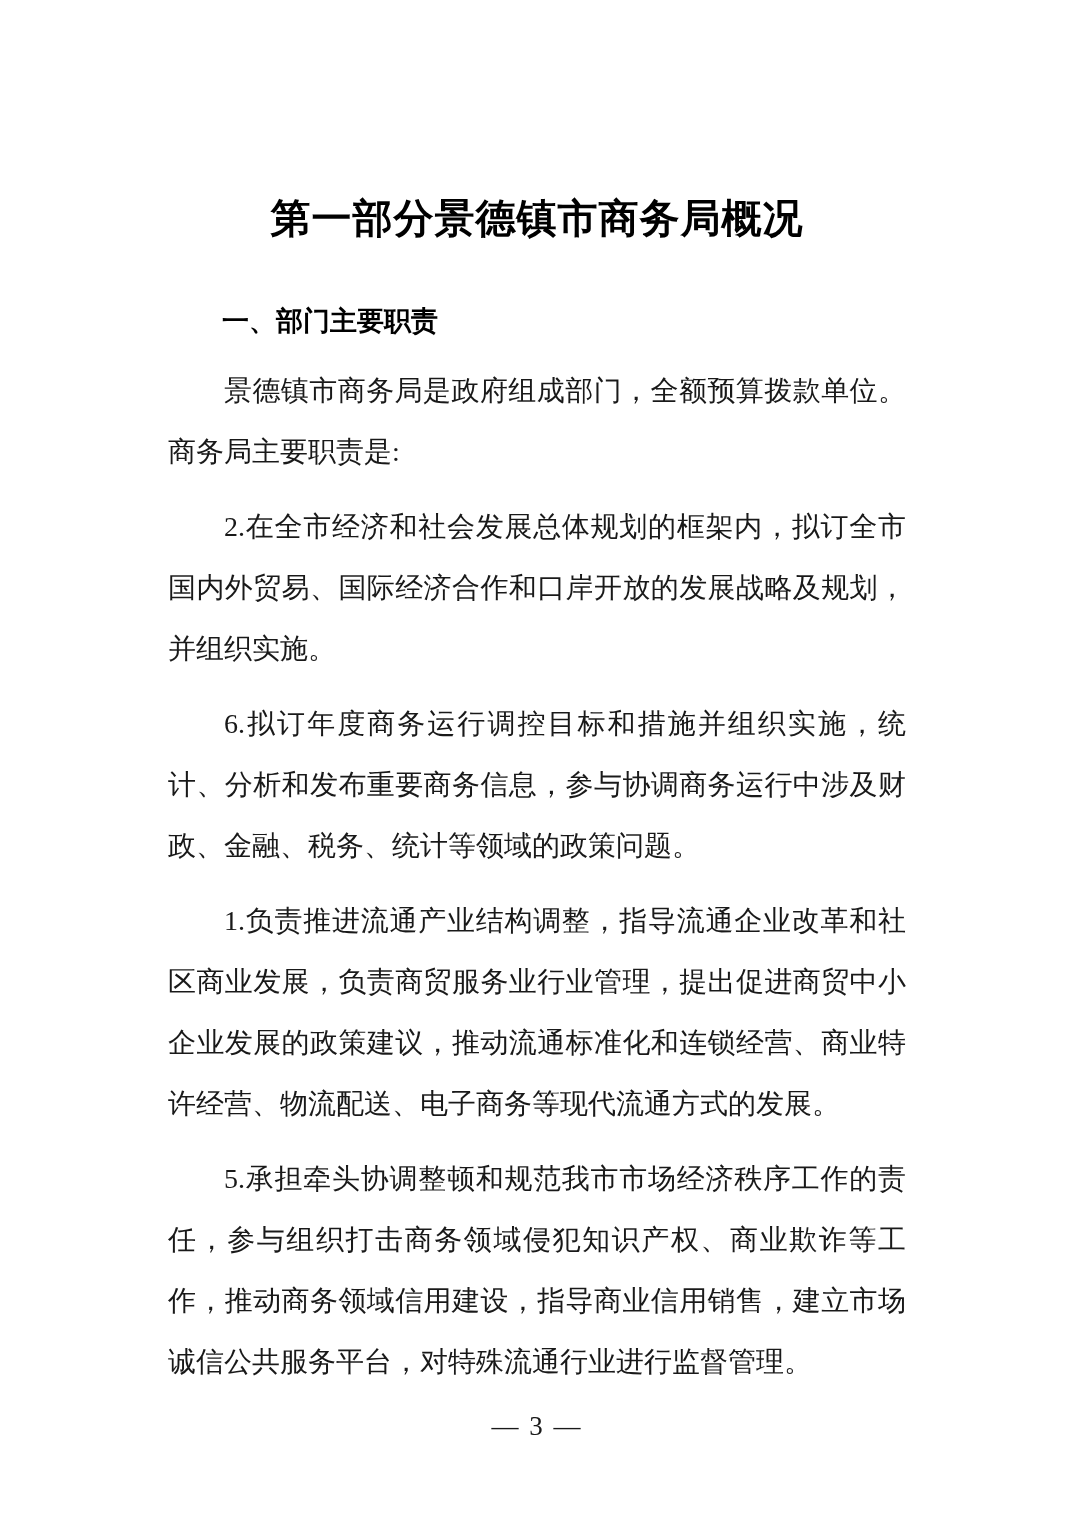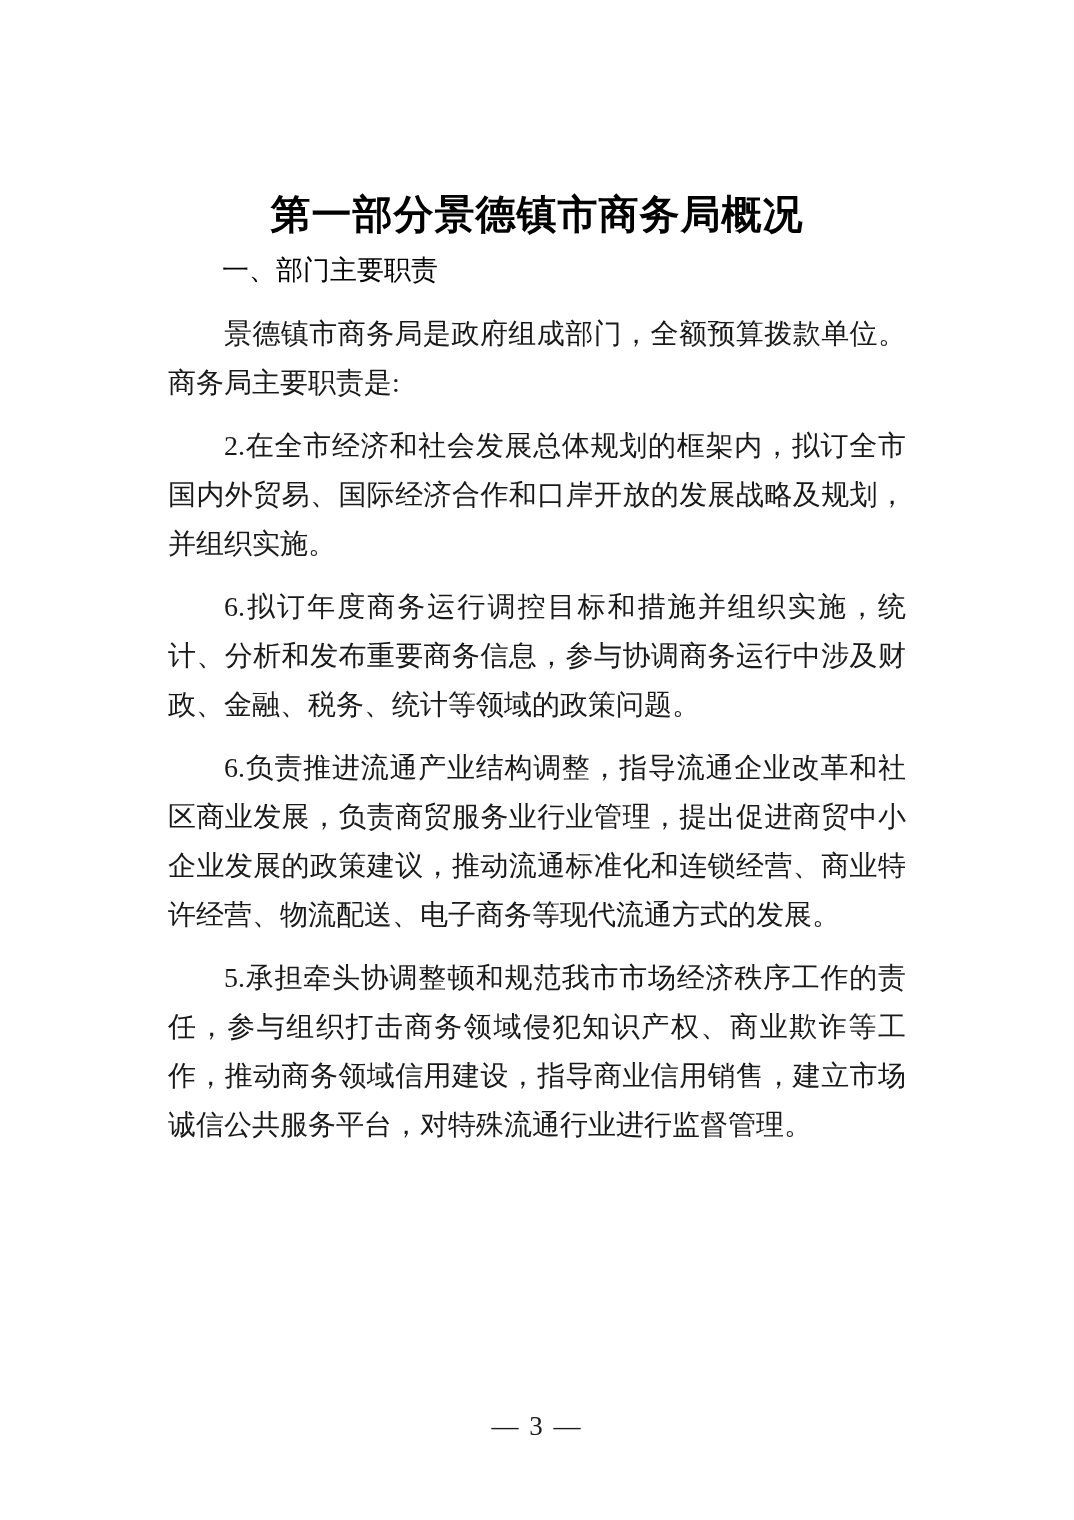--- a/index.html
+++ b/index.html
@@ -15,46 +15,47 @@
     overflow: hidden;
     box-sizing: border-box;
   }
   .content {
     position: absolute;
     left: 168px;
     right: 168px;
     top: 0;
   }
   .doc-title {
-    margin: 190px 0 7px 0;
+    margin: 190px 0 0 0;
     text-align: center;
-    font-family: Liberation Mono, monospace;
+    font-family: Liberation Sans, sans-serif;
     font-weight: bold;
     font-size: 40px;
     line-height: 56px;
     letter-spacing: 1px;
     color: #000000;
     white-space: nowrap;
   }
   .section-heading {
+    margin-top: 58px;
     font-family: "Liberation Sans", sans-serif;
-    font-weight: normal;
+    font-weight: bold;
     font-size: 27px;
     line-height: 34px;
     text-indent: 54px;
     color: #000000;
   }
   .doc-body {
     margin-top: 22px;
   }
   .doc-body p {
     margin: 14px 0 0 0;
     font-family: "Liberation Serif", serif;
     font-size: 28px;
-    line-height: 49px;
+    line-height: 61px;
     text-indent: 56px;
     text-align: justify;
     text-justify: inter-character;
     word-break: break-all;
     color: #191919;
   }
   .doc-body p:first-child {
     margin-top: 0;
   }
   .page-number {
@@ -76,19 +77,19 @@
 <div class="page">
   <div class="content">
     <div class="doc-title">第一部分景德镇市商务局概况</div>
 
     <div class="section-heading">一、部门主要职责</div>
 
     <div class="doc-body">
       <p>景德镇市商务局是政府组成部门，全额预算拨款单位。商务局主要职责是:</p>
       <p>2.在全市经济和社会发展总体规划的框架内，拟订全市国内外贸易、国际经济合作和口岸开放的发展战略及规划，并组织实施。</p>
       <p>6.拟订年度商务运行调控目标和措施并组织实施，统计、分析和发布重要商务信息，参与协调商务运行中涉及财政、金融、税务、统计等领域的政策问题。</p>
-      <p>6.负责推进流通产业结构调整，指导流通企业改革和社区商业发展，负责商贸服务业行业管理，提出促进商贸中小企业发展的政策建议，推动流通标准化和连锁经营、商业特许经营、物流配送、电子商务等现代流通方式的发展。</p>
+      <p>1.负责推进流通产业结构调整，指导流通企业改革和社区商业发展，负责商贸服务业行业管理，提出促进商贸中小企业发展的政策建议，推动流通标准化和连锁经营、商业特许经营、物流配送、电子商务等现代流通方式的发展。</p>
       <p>5.承担牵头协调整顿和规范我市市场经济秩序工作的责任，参与组织打击商务领域侵犯知识产权、商业欺诈等工作，推动商务领域信用建设，指导商业信用销售，建立市场诚信公共服务平台，对特殊流通行业进行监督管理。</p>
     </div>
   </div>
 
   <div class="page-number">— 3 —</div>
 </div>
 
 </body></html>

